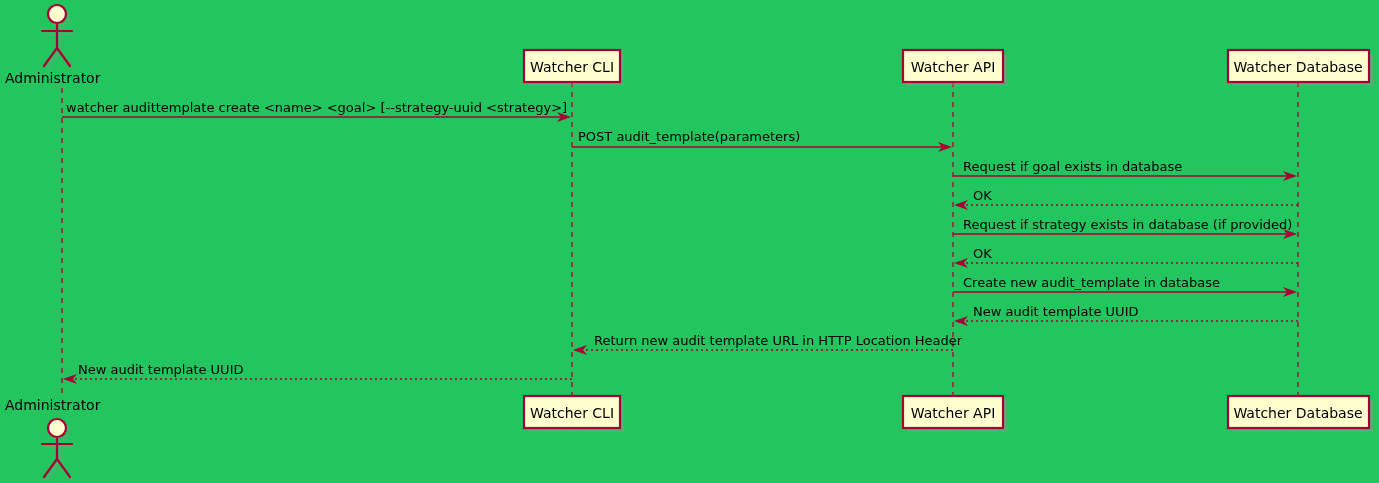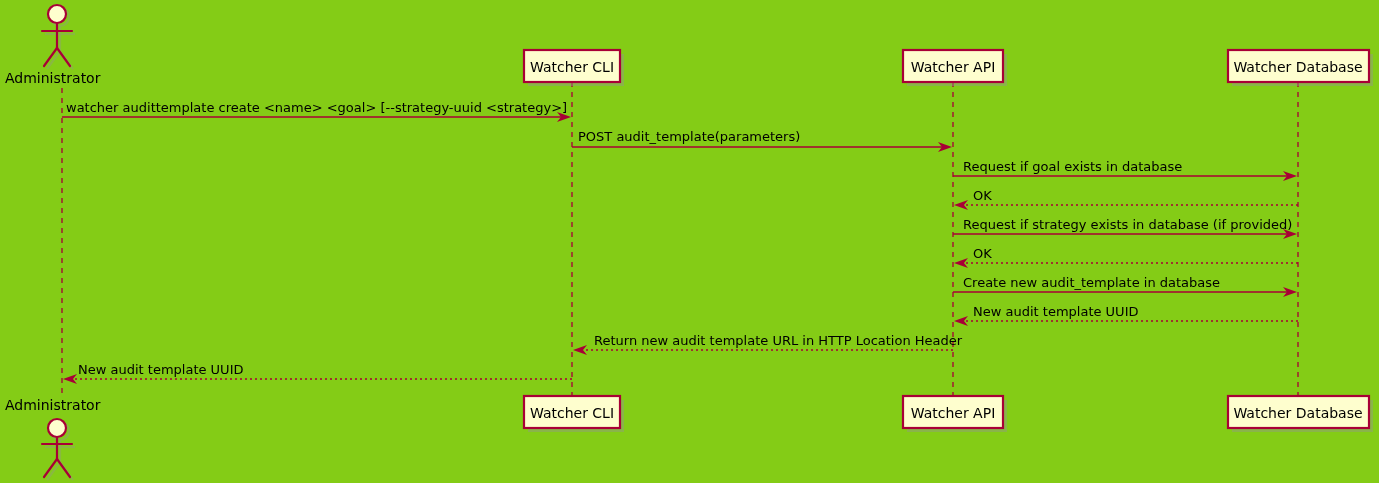--- a/index.html
+++ b/index.html
@@ -7,21 +7,21 @@
     padding: 0;
     background: #ffffff;
   }
   body {
     font-family: "DejaVu Sans", sans-serif;
   }
   #diagram-root {
     position: relative;
     width: 1379px;
     height: 483px;
-    background: #84cc16;
+    background: #22c55e;
     overflow: hidden;
   }
   svg.diagram-canvas {
     position: absolute;
     left: 0;
     top: 0;
     width: 1379px;
     height: 483px;
   }
   text {

